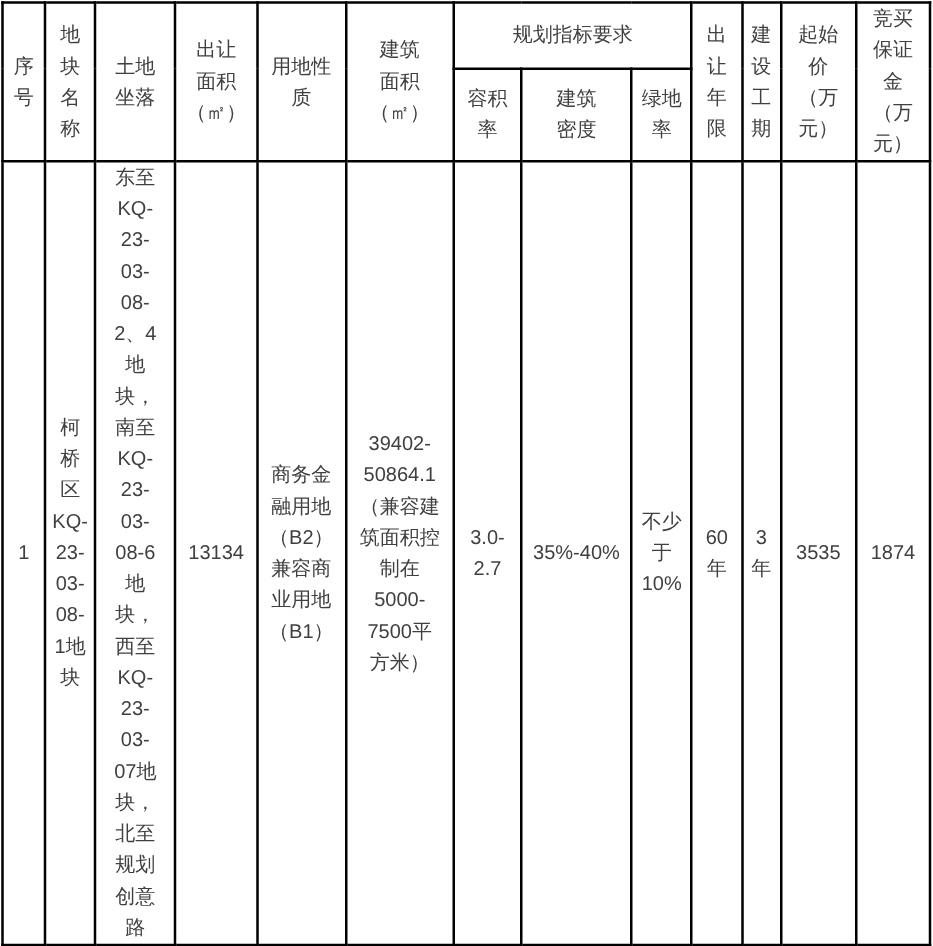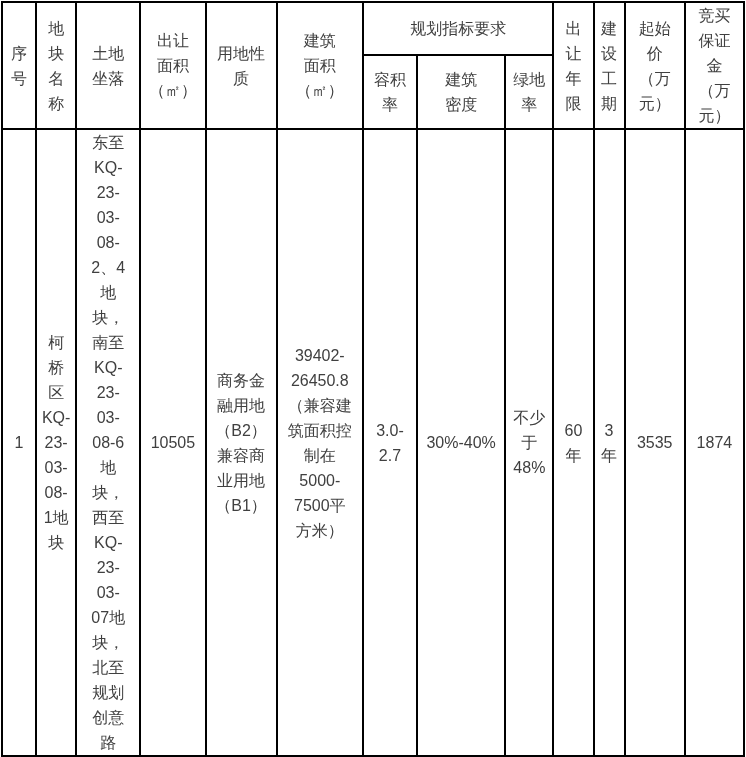--- a/index.html
+++ b/index.html
@@ -131,41 +131,41 @@
 西至
 KQ-
 23-
 03-
 07地
 块，
 北至
 规划
 创意
 路</td>
-      <td>10505</td>
+      <td>13134</td>
       <td>商务金
 融用地
 （B2）
 兼容商
 业用地
 （B1）</td>
       <td>39402-
-26450.8
+50864.1
 （兼容建
 筑面积控
 制在
 5000-
 7500平
 方米）</td>
       <td>3.0-
 2.7</td>
-      <td>30%-40%</td>
+      <td>35%-40%</td>
       <td>不少
 于
-48%</td>
+10%</td>
       <td>60
 年</td>
       <td>3
 年</td>
       <td>3535</td>
       <td>1874</td>
     </tr>
   </tbody>
 </table>
 

